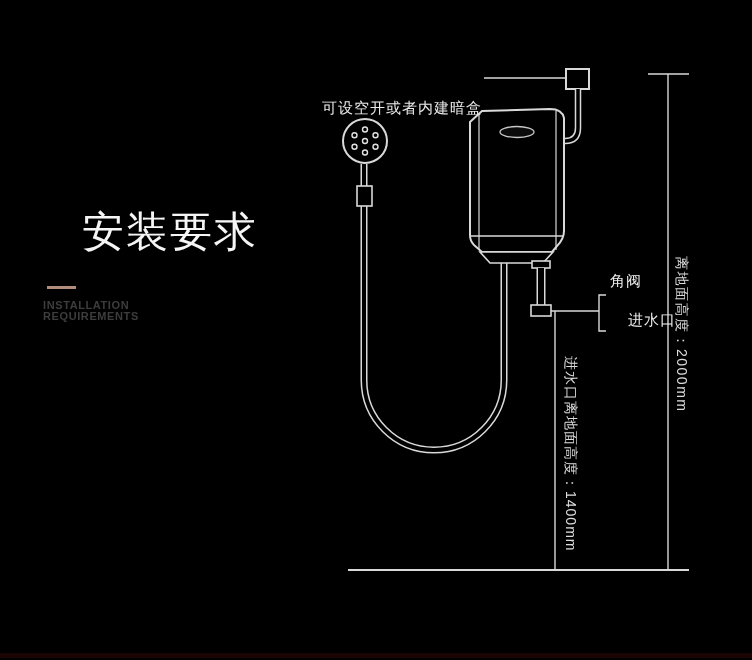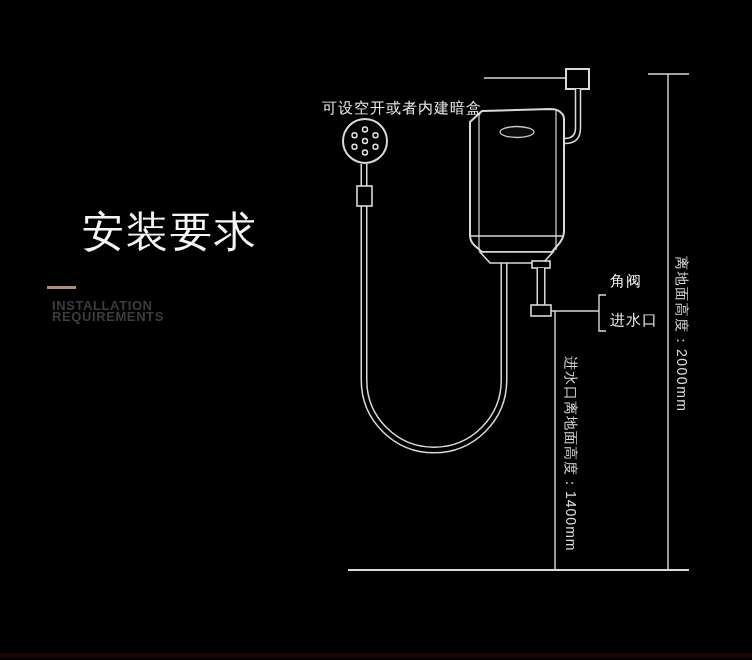--- a/index.html
+++ b/index.html
@@ -39,34 +39,34 @@
   .page-title{
     left:48px;top:208px;
     font-size:42px;line-height:48px;letter-spacing:2px;
     color:var(--text-bright);font-weight:400;margin-left:34px;
   }
   .accent-divider{
     left:47px;top:286px;width:29px;height:3px;
     background:var(--accent);position:absolute;
   }
   .subtitle-en{
-    left:52px;top:300px;
-    font-size:13px;line-height:11px;font-weight:bold;
+    left:43px;top:300px;
+    font-size:11px;line-height:11px;font-weight:bold;
     letter-spacing:0.6px;color:var(--subtitle);
   }
   .top-label{
     left:322px;top:67px;
     font-size:15px;letter-spacing:1px;color:#e9e9e9;margin-top:32px;
   }
   .valve-label{
     left:610px;top:272px;
     font-size:15px;letter-spacing:1px;color:#ededed;
   }
   .inlet-label{
-    left:610px;top:311px;
+    left:628px;top:311px;
     font-size:15px;letter-spacing:1px;color:#ededed;
   }
   .vtext{
     position:absolute;white-space:nowrap;
     transform-origin:0 0;transform:rotate(90deg);
     color:var(--text-dim);
   }
   .inlet-height-label{
     left:579px;top:356px;
     font-size:14px;letter-spacing:1px;

